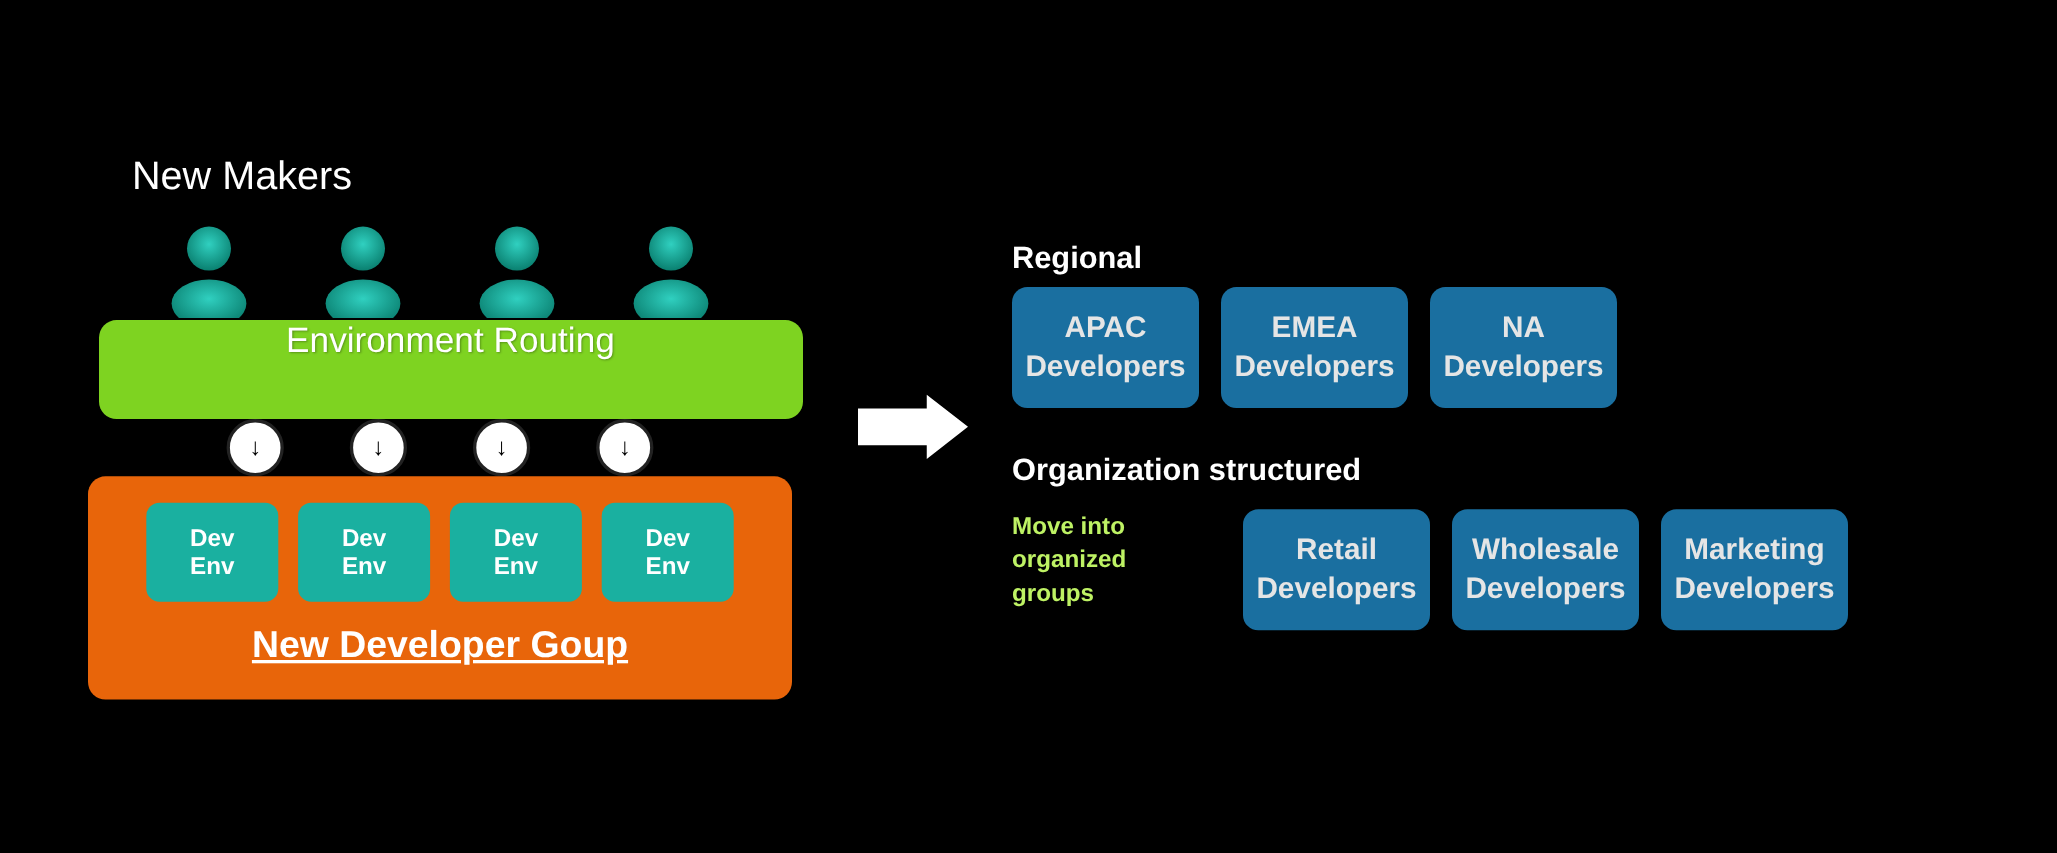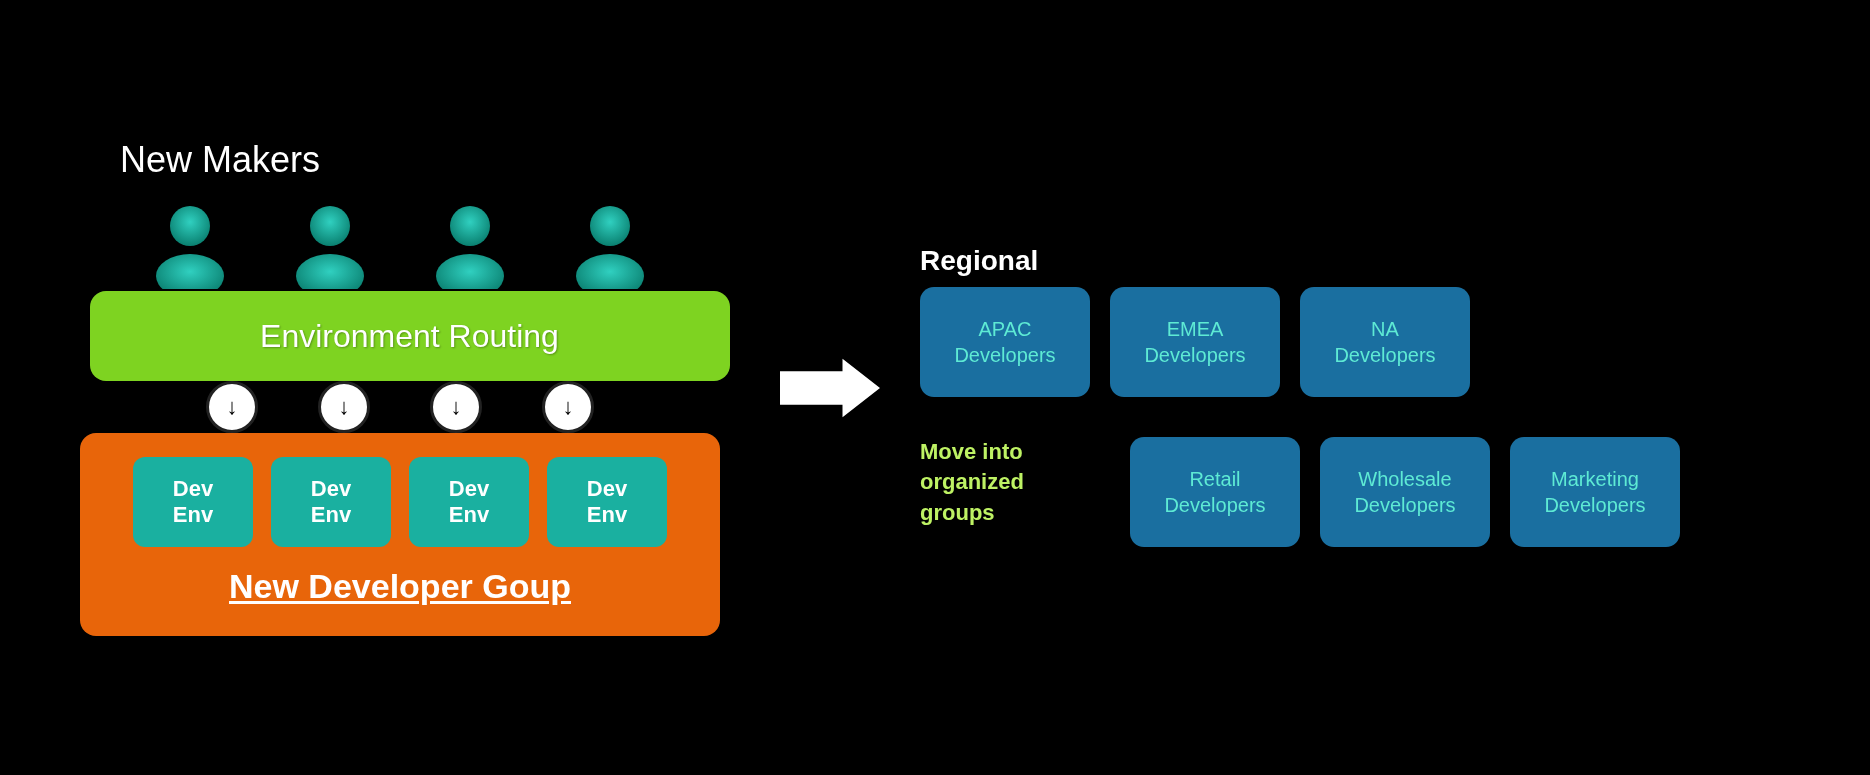--- a/index.html
+++ b/index.html
@@ -61,21 +61,21 @@
       width: 80px;
       height: 85px;
     }
 
     .routing-box {
       background: #7ed321;
       border-radius: 16px;
       width: 640px;
       height: 90px;
       display: flex;
-      align-items: center;
+      align-items: flex-start;
       justify-content: center;
       margin-left: 19px;
     }
 
     .routing-box-label {
       color: #fff;
       font-size: 32px;
       font-weight: 500;
       text-shadow: 1px 1px 2px rgba(0,0,0,0.3);
     }
@@ -187,23 +187,23 @@
       width: 170px;
       height: 110px;
       display: flex;
       align-items: center;
       justify-content: center;
       text-align: center;
       padding: 10px;
     }
 
     .group-card-label {
-      color: #5eead4;
-      font-size: 20px;
-      font-weight: 400;
+      color: #e5e5e5;
+      font-size: 27px;
+      font-weight: 700;
       line-height: 1.3;
     }
 
     .move-label {
       color: #bef264;
       font-size: 22px;
       font-weight: bold;
       line-height: 1.4;
       min-width: 180px;
     }
@@ -340,20 +340,21 @@
         <div class="group-card">
           <span class="group-card-label">EMEA<br>Developers</span>
         </div>
         <div class="group-card">
           <span class="group-card-label">NA<br>Developers</span>
         </div>
       </div>
     </div>
 
     <div class="org-section">
+      <div class="section-title">Organization structured</div>
       <div class="org-row">
         <div class="move-label">Move into<br>organized<br>groups</div>
         <div class="cards-row">
           <div class="group-card">
             <span class="group-card-label">Retail<br>Developers</span>
           </div>
           <div class="group-card">
             <span class="group-card-label">Wholesale<br>Developers</span>
           </div>
           <div class="group-card">

